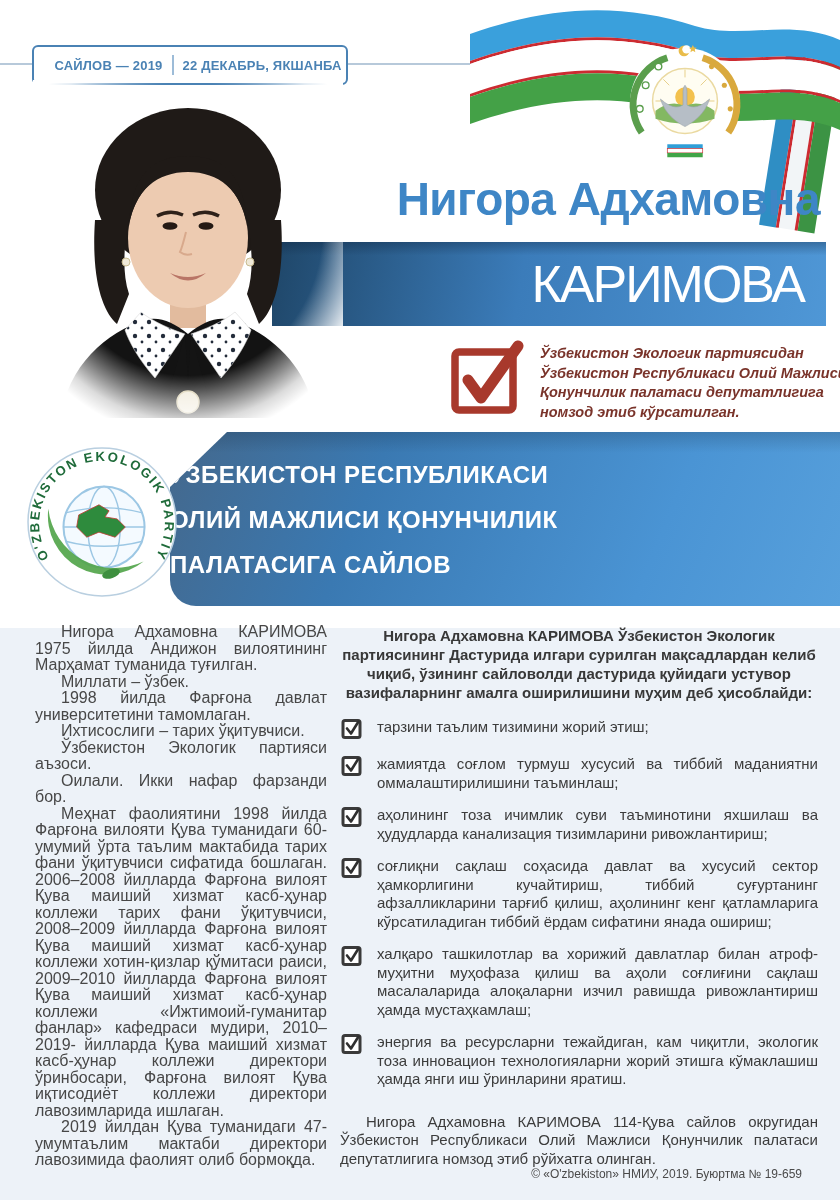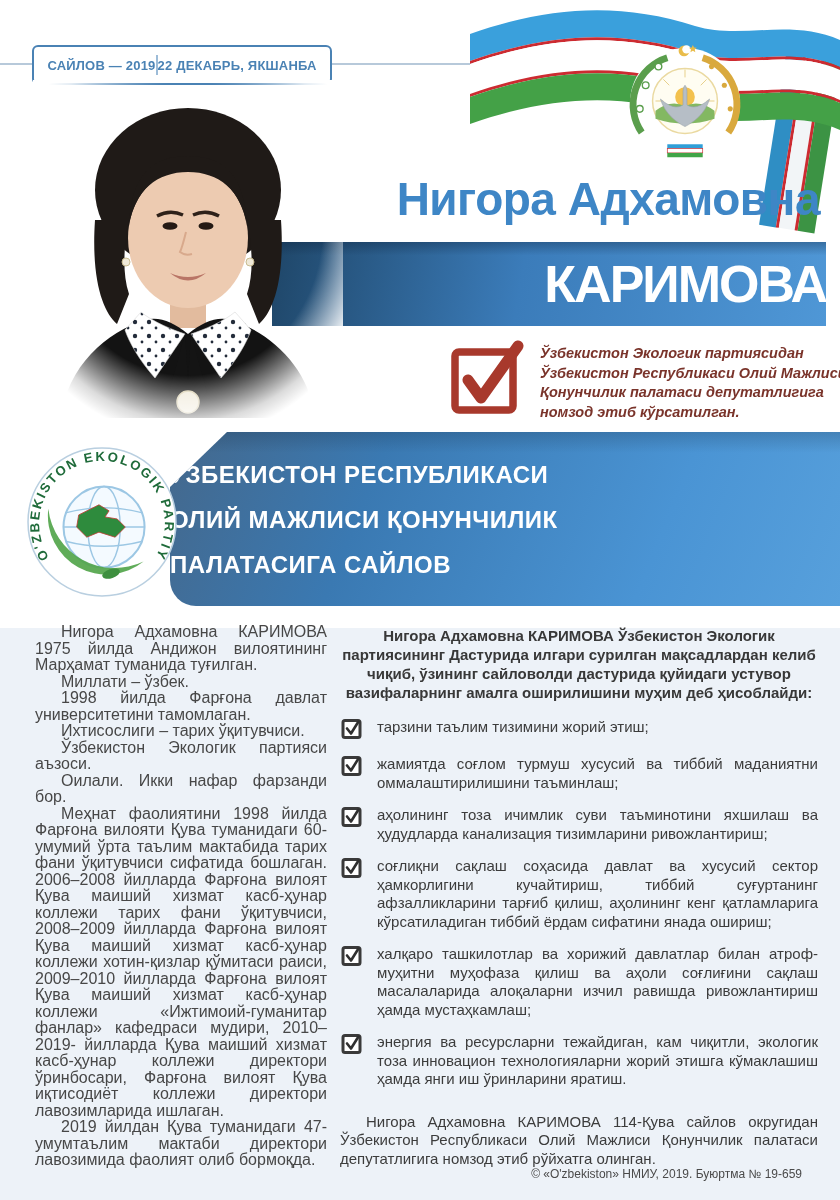--- a/index.html
+++ b/index.html
@@ -3,37 +3,37 @@
 <meta charset="utf-8">
 <style>
   html,body{margin:0;padding:0;background:#9aa0a6;}
   #page{position:relative;width:840px;height:1200px;margin:0 auto;background:#ffffff;
         font-family:"Liberation Sans",sans-serif;overflow:hidden;}
   
   .rule{position:absolute;height:2px;background:#b7c9da;z-index:0;}
   #rule-left{left:0;top:63px;width:32px;}
   #rule-right{left:330px;top:63px;width:198px;}
   #badge{position:absolute;left:32px;top:45px;width:296px;height:36px;border:2.5px solid #4a82b4;
-         border-radius:6px;display:flex;align-items:center;justify-content:center;
-         color:#4a82b4;font-weight:bold;font-size:13px;letter-spacing:.2px;background:#fff;z-index:2;}
+         border-radius:6px;display:flex;align-items:center;justify-content:center;gap:9px;
+         color:#4a82b4;font-weight:bold;font-size:13px;letter-spacing:.2px;background:#fff;z-index:2;padding-left:16px;}
   #badge .sep{width:2px;height:20px;background:#9dbcd8;}
   
   #flag{position:absolute;right:0;top:0;width:370px;height:240px;z-index:1;}
   #emblem{position:absolute;left:626px;top:40px;width:118px;height:122px;z-index:3;}
   
   #photo{position:absolute;left:33px;top:80px;width:310px;height:338px;z-index:4;}
   
   #first-name{position:absolute;right:20px;top:172px;width:700px;text-align:right;
               font-size:46px;font-weight:bold;color:#3e86c6;letter-spacing:-.5px;z-index:2;}
   #surname-band{position:absolute;left:272px;top:242px;width:554px;height:84px;z-index:1;
       background:linear-gradient(180deg,rgba(10,30,55,.33),rgba(10,30,55,0) 16%),
                  linear-gradient(100deg,#1f4668 0%,#3b7cba 45%,#4f97d6 100%);
       display:flex;align-items:center;justify-content:flex-end;}
-  #surname-band .surname{color:#fff;font-size:52px;font-weight:bold;letter-spacing:-2px;
-      line-height:84px;}
+  #surname-band .surname{color:#fff;font-size:52px;font-weight:normal;letter-spacing:-2px;
+      padding-right:22px;line-height:84px;}
   
   #nom-check{position:absolute;left:450px;top:338px;width:76px;height:80px;z-index:2;}
   #nomination{position:absolute;left:540px;top:344px;z-index:2;color:#7a342b;
       font-style:italic;font-weight:bold;font-size:14.5px;line-height:19.5px;white-space:nowrap;}
   
   #banner{position:absolute;left:170px;top:432px;width:670px;height:174px;z-index:1;
       background:linear-gradient(180deg,rgba(18,40,62,.22),rgba(18,40,62,0) 12%),
                  linear-gradient(112deg,#44688c 0%,#3a79b2 30%,#4a94d4 72%,#57a0dc 100%);
       border-radius:0 0 0 26px;
       clip-path:polygon(57px 0,100% 0,100% 100%,0 100%,0 55px);

